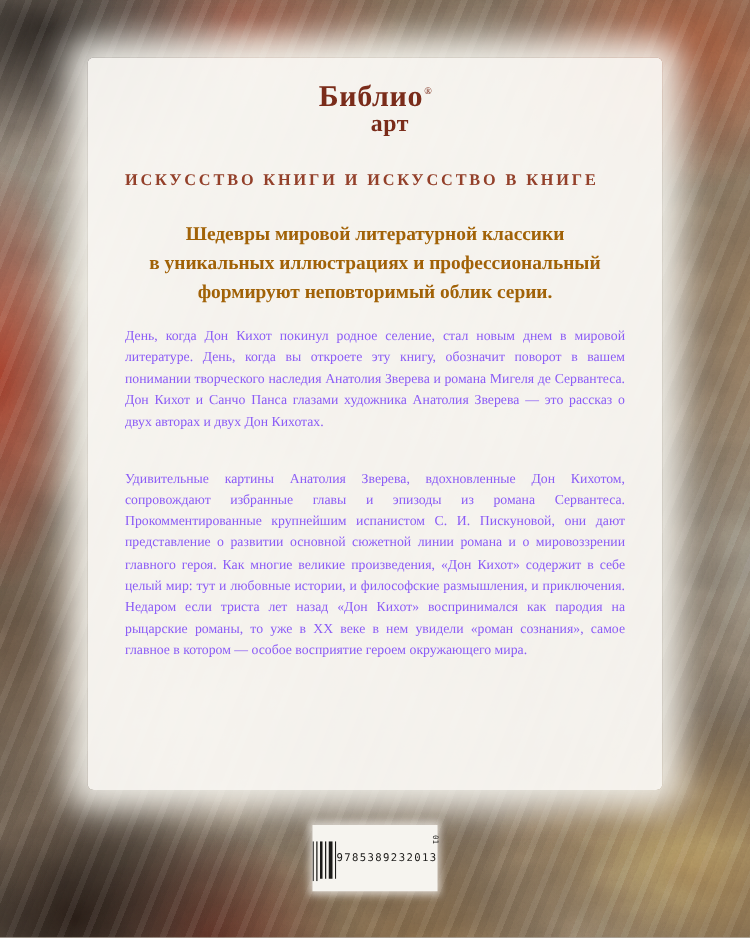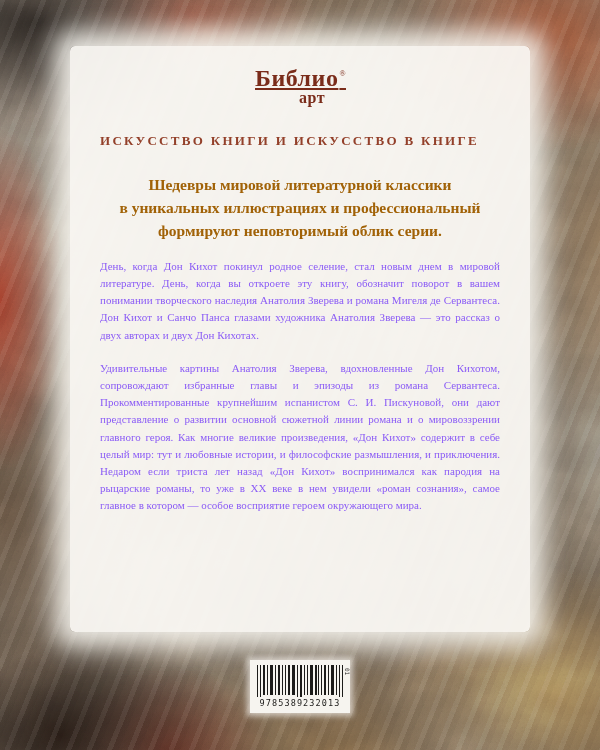--- a/index.html
+++ b/index.html
@@ -78,31 +78,30 @@
     text-align: center;
     color: #7a2c1a;
     font-weight: bold;
     line-height: 1.02;
   }
   .logo .line1 {
     font-size: 24px;
     letter-spacing: .5px;
     position: relative;
     display: inline-block;
-    text-decoration: underline;
   }
   .logo .reg {
     font-size: 8px;
     position: relative;
     top: -10px;
     left: 1px;
     font-weight: normal;
   }
   .logo .line2 {
-    font-size: 16px;
+    font-size: 19px;
     letter-spacing: .5px;
     transform: translateX(12px);
     display: block;
   }
 
   
   .series-title {
     margin-top: 26px;
     text-align: left;
     font-size: 13px;
@@ -127,35 +126,35 @@
     margin-top: 16px;
     font-size: 11px;
     line-height: 17.2px;
     text-align: justify;
     color: #8b5cf6;
   }
   .body-text p {
     margin: 0;
   }
   .body-text p + p {
-    margin-top: 16px;
+    margin-top: 28px;
   }
 
   
   .barcode-box {
     position: absolute;
     left: 50%;
     transform: translateX(-50%);
     top: 660px;
     width: 100px;
     height: 53px;
     background: #f6f4ef;
     box-shadow: 0 0 6px 3px rgba(246,244,239,.7);
     display: flex;
-    flex-direction: column;
+    flex-direction: row;
     align-items: center;
   }
   .barcode-bars {
     margin-top: 5px;
     display: block;
   }
   .barcode-number {
     font-family: "DejaVu Sans Mono", monospace;
     font-size: 8.5px;
     letter-spacing: 1.1px;

